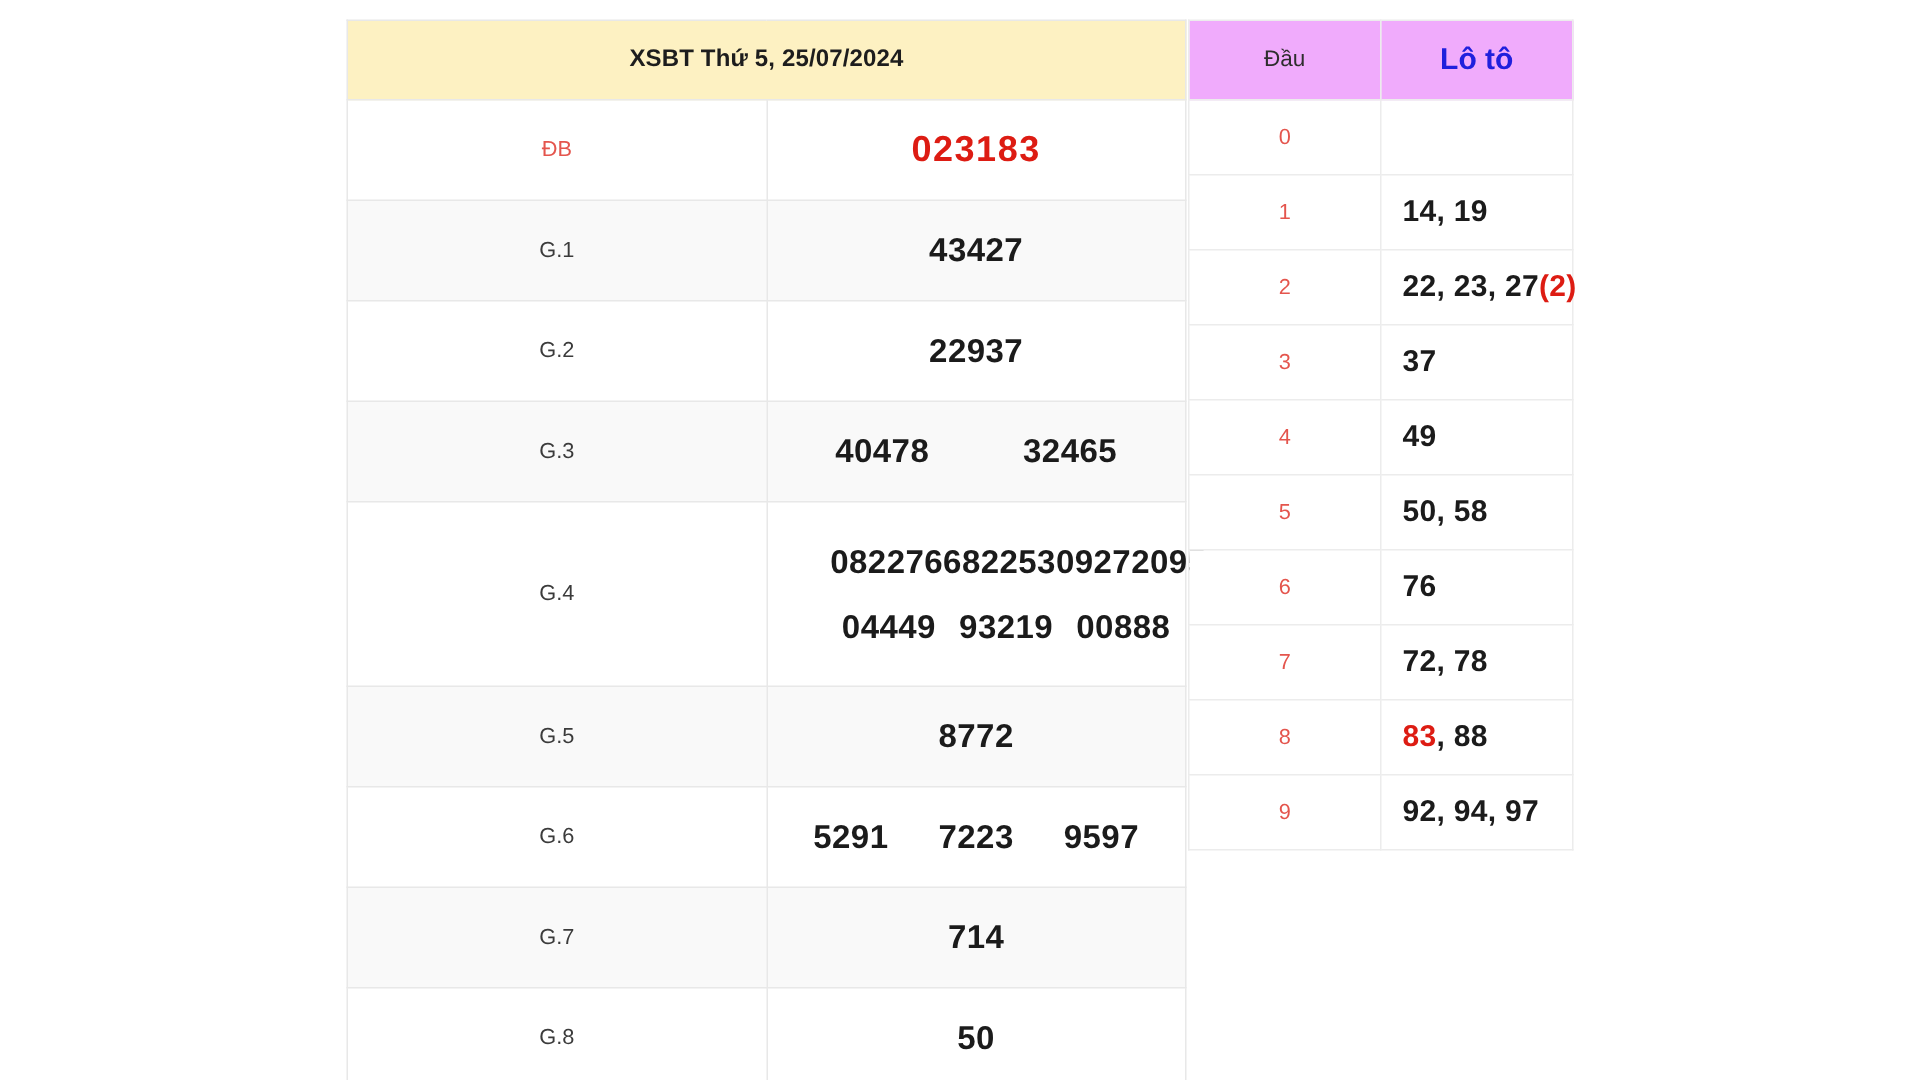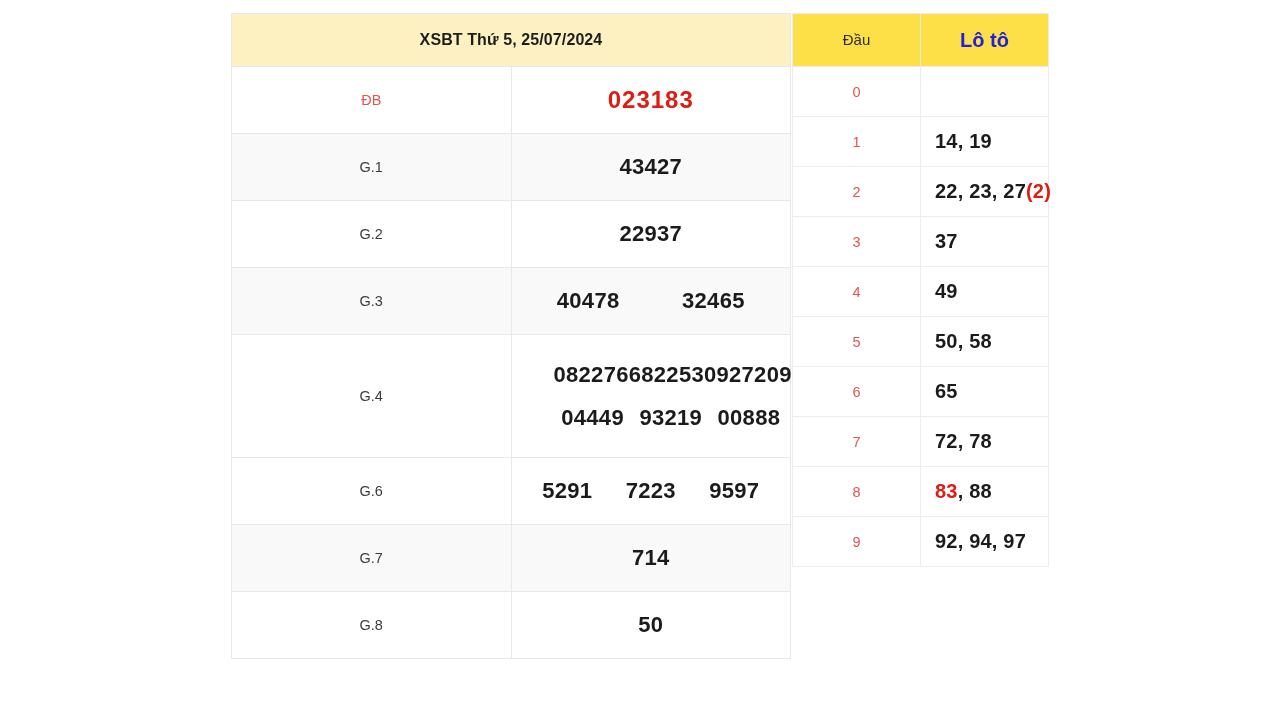--- a/index.html
+++ b/index.html
@@ -117,21 +117,21 @@
   .loto-table {
     width: 257px;
     border: 1px solid #e2e2e2;
     margin-left: 1px;
   }
   .loto-table td, .loto-table th {
     border: 1px solid #ececec;
     padding: 0;
   }
   .loto-head {
-    background: #fde047;
+    background: #f0abfc;
     height: 52px;
     vertical-align: middle;
     text-align: center;
   }
   .loto-head .h-dau {
     font-size: 15px;
     color: #2e2e2e;
     font-weight: normal;
   }
   .loto-head .h-loto {
@@ -221,20 +221,28 @@
               </div>
               <div class="numline g4row">
                 <span class="num">04449</span>
                 <span class="num">93219</span>
                 <span class="num">00888</span>
               </div>
             </div>
           </td>
         </tr>
 
+        <tr class="stripe row-std">
+          <td class="lbl">G.5</td>
+          <td class="vals">
+            <div class="numline center">
+              <span class="num">8772</span>
+            </div>
+          </td>
+        </tr>
 
         <tr class="plain row-std">
           <td class="lbl">G.6</td>
           <td class="vals">
             <div class="numline">
               <span class="num">5291</span>
               <span class="num">7223</span>
               <span class="num">9597</span>
             </div>
           </td>
@@ -296,21 +304,21 @@
           <td class="loto-cell">49</td>
         </tr>
 
         <tr class="lrow">
           <td class="dau-cell">5</td>
           <td class="loto-cell">50, 58</td>
         </tr>
 
         <tr class="lrow">
           <td class="dau-cell">6</td>
-          <td class="loto-cell">65</td>
+          <td class="loto-cell">76</td>
         </tr>
 
         <tr class="lrow">
           <td class="dau-cell">7</td>
           <td class="loto-cell">72, 78</td>
         </tr>
 
         <tr class="lrow">
           <td class="dau-cell">8</td>
           <td class="loto-cell"><span class="hit">83</span><span>, 88</span></td>

